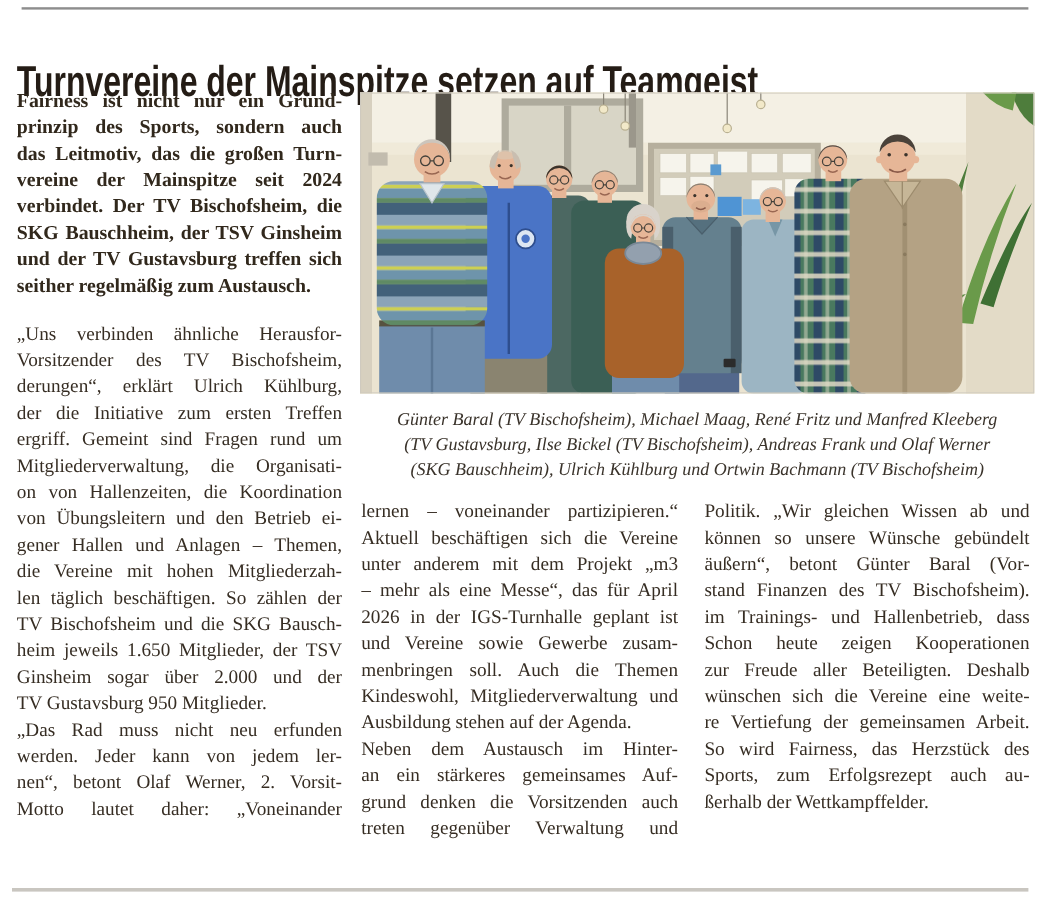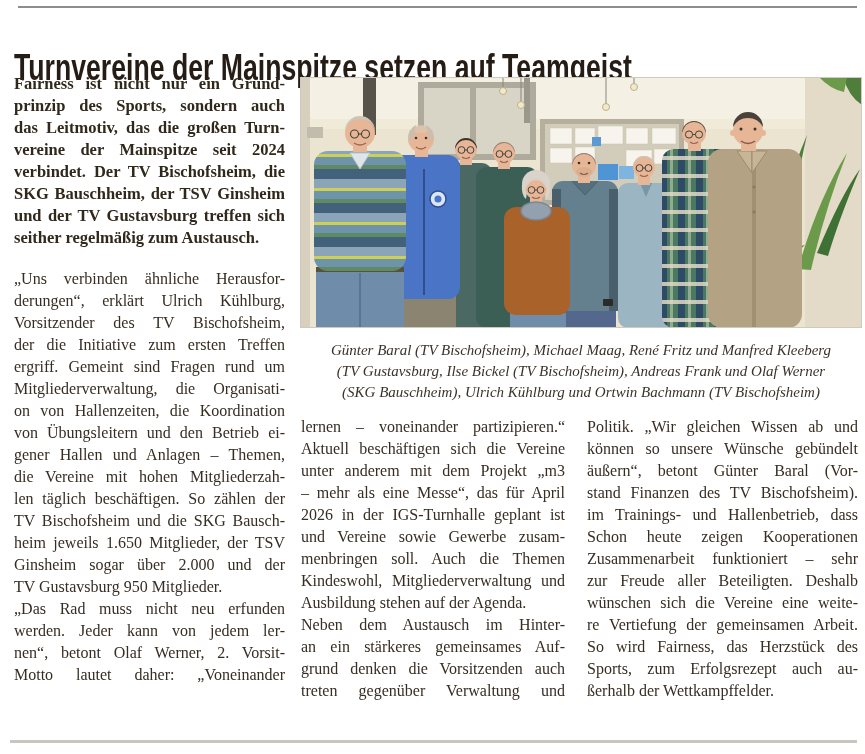--- a/index.html
+++ b/index.html
@@ -53,22 +53,22 @@
     <div class="jline">das Leitmotiv, das die großen Turn-</div>
     <div class="jline">vereine der Mainspitze seit 2024</div>
     <div class="jline">verbindet. Der TV Bischofsheim, die</div>
     <div class="jline">SKG Bauschheim, der TSV Ginsheim</div>
     <div class="jline">und der TV Gustavsburg treffen sich</div>
     <div class="jline flush">seither regelmäßig zum Austausch.</div>
   </div>
 
 <div id="col-left" class="col">
     <div class="jline">„Uns verbinden ähnliche Herausfor-</div>
+    <div class="jline">Vorsitzender des TV Bischofsheim,</div>
     <div class="jline">derungen“, erklärt Ulrich Kühlburg,</div>
-    <div class="jline">Vorsitzender des TV Bischofsheim,</div>
     <div class="jline">der die Initiative zum ersten Treffen</div>
     <div class="jline">ergriff. Gemeint sind Fragen rund um</div>
     <div class="jline">Mitgliederverwaltung, die Organisati-</div>
     <div class="jline">on von Hallenzeiten, die Koordination</div>
     <div class="jline">von Übungsleitern und den Betrieb ei-</div>
     <div class="jline">gener Hallen und Anlagen – Themen,</div>
     <div class="jline">die Vereine mit hohen Mitgliederzah-</div>
     <div class="jline">len täglich beschäftigen. So zählen der</div>
     <div class="jline">TV Bischofsheim und die SKG Bausch-</div>
     <div class="jline">heim jeweils 1.650 Mitglieder, der TSV</div>
@@ -320,21 +320,20 @@
     <div class="jline">treten gegenüber Verwaltung und</div>
   </div>
 
 <div id="col-right" class="col">
     <div class="jline">Politik. „Wir gleichen Wissen ab und</div>
     <div class="jline">können so unsere Wünsche gebündelt</div>
     <div class="jline">äußern“, betont Günter Baral (Vor-</div>
     <div class="jline">stand Finanzen des TV Bischofsheim).</div>
     <div class="jline">im Trainings- und Hallenbetrieb, dass</div>
     <div class="jline">Schon heute zeigen Kooperationen</div>
-    <div class="jline">Zusammenarbeit funktioniert – sehr</div>
     <div class="jline">zur Freude aller Beteiligten. Deshalb</div>
     <div class="jline">wünschen sich die Vereine eine weite-</div>
     <div class="jline">re Vertiefung der gemeinsamen Arbeit.</div>
     <div class="jline">So wird Fairness, das Herzstück des</div>
     <div class="jline">Sports, zum Erfolgsrezept auch au-</div>
     <div class="jline flush">ßerhalb der Wettkampffelder.</div>
   </div>
 
 <div id="rule-bottom" class="rule"></div>
 

